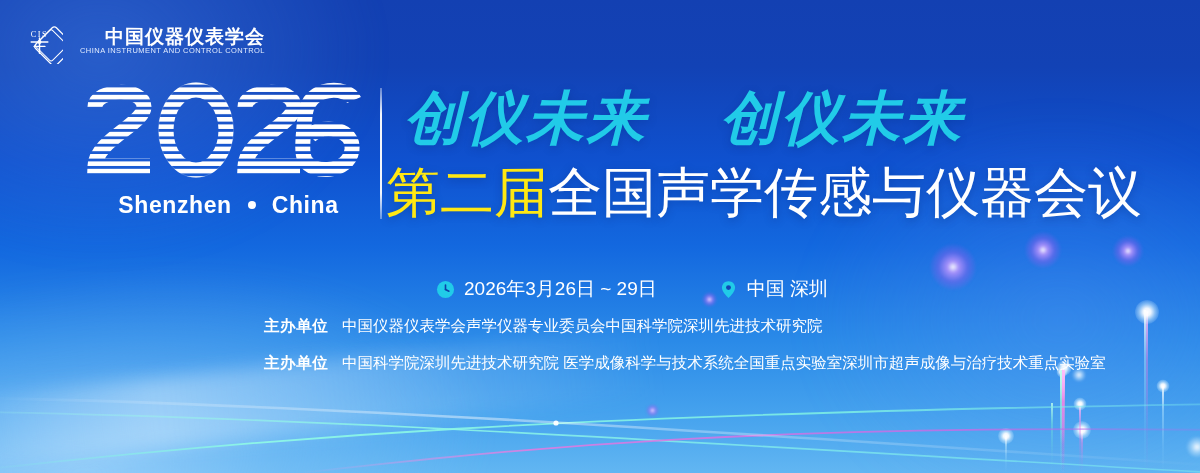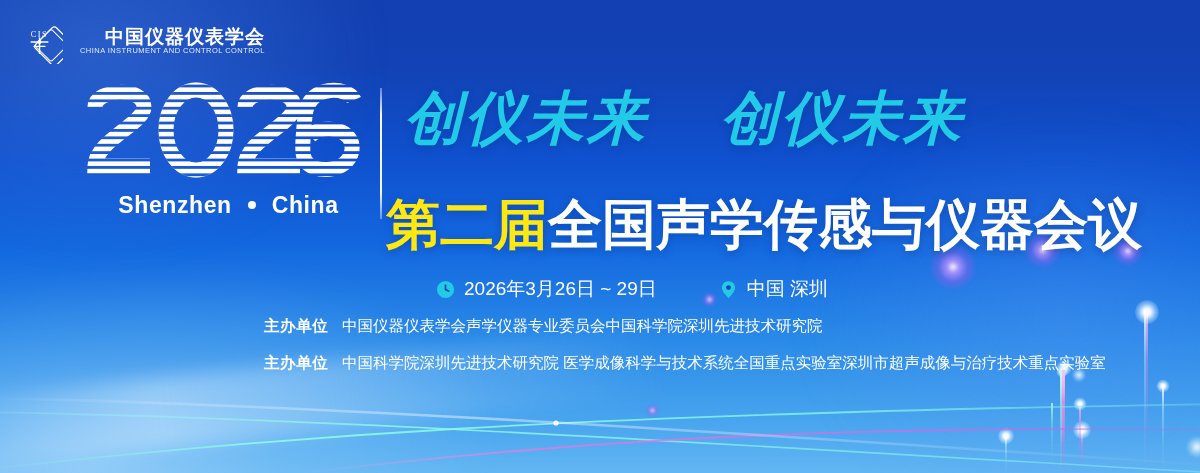--- a/index.html
+++ b/index.html
@@ -199,27 +199,26 @@
     line-height: 1.05;
     white-space: nowrap;
     text-shadow: 0 2px 8px rgba(0,40,120,0.30);
   }
   .headline-1 .gap { display: inline-block; width: 34px; }
 
   .headline-2 {
     position: absolute;
     left: 386px; top: 163px;
     font-size: 54px;
-    font-weight: bold;
+    font-weight: normal;
     letter-spacing: 0px;
     line-height: 1.08;
     white-space: nowrap;
     color: #ffffff;
     text-shadow: 0 2px 9px rgba(0,35,110,0.35);
-    margin-top: 32px;
   }
   .headline-2 .hl-yellow { color: #ffe812; }
 
   
   .meta {
     position: absolute;
     left: 436px; top: 276px;
     display: flex;
     align-items: center;
     gap: 62px;

